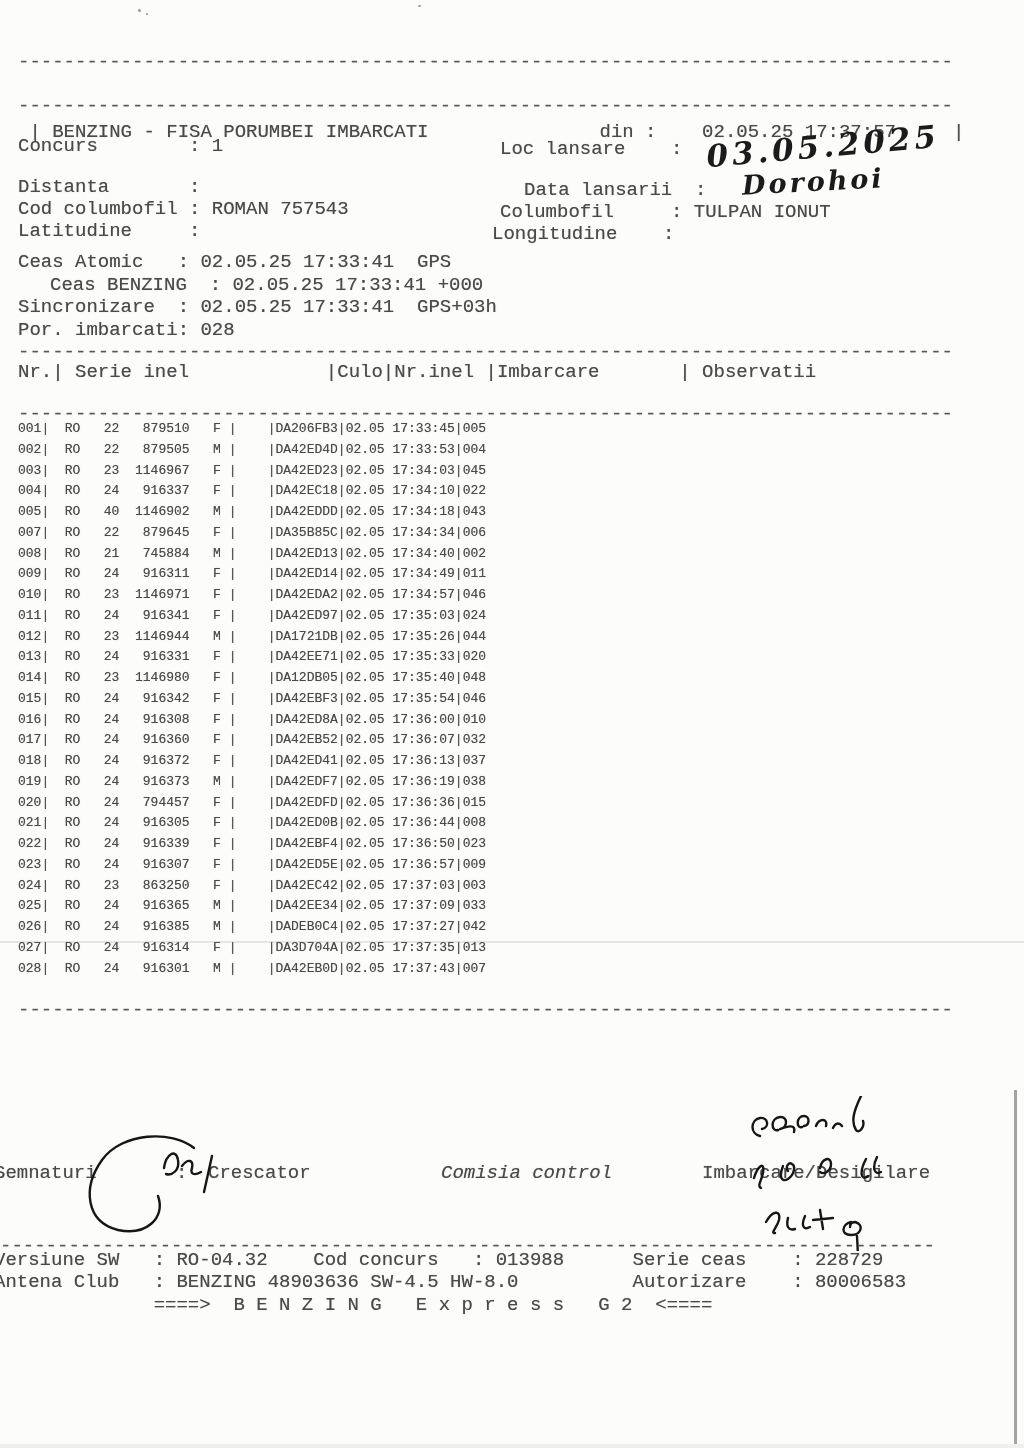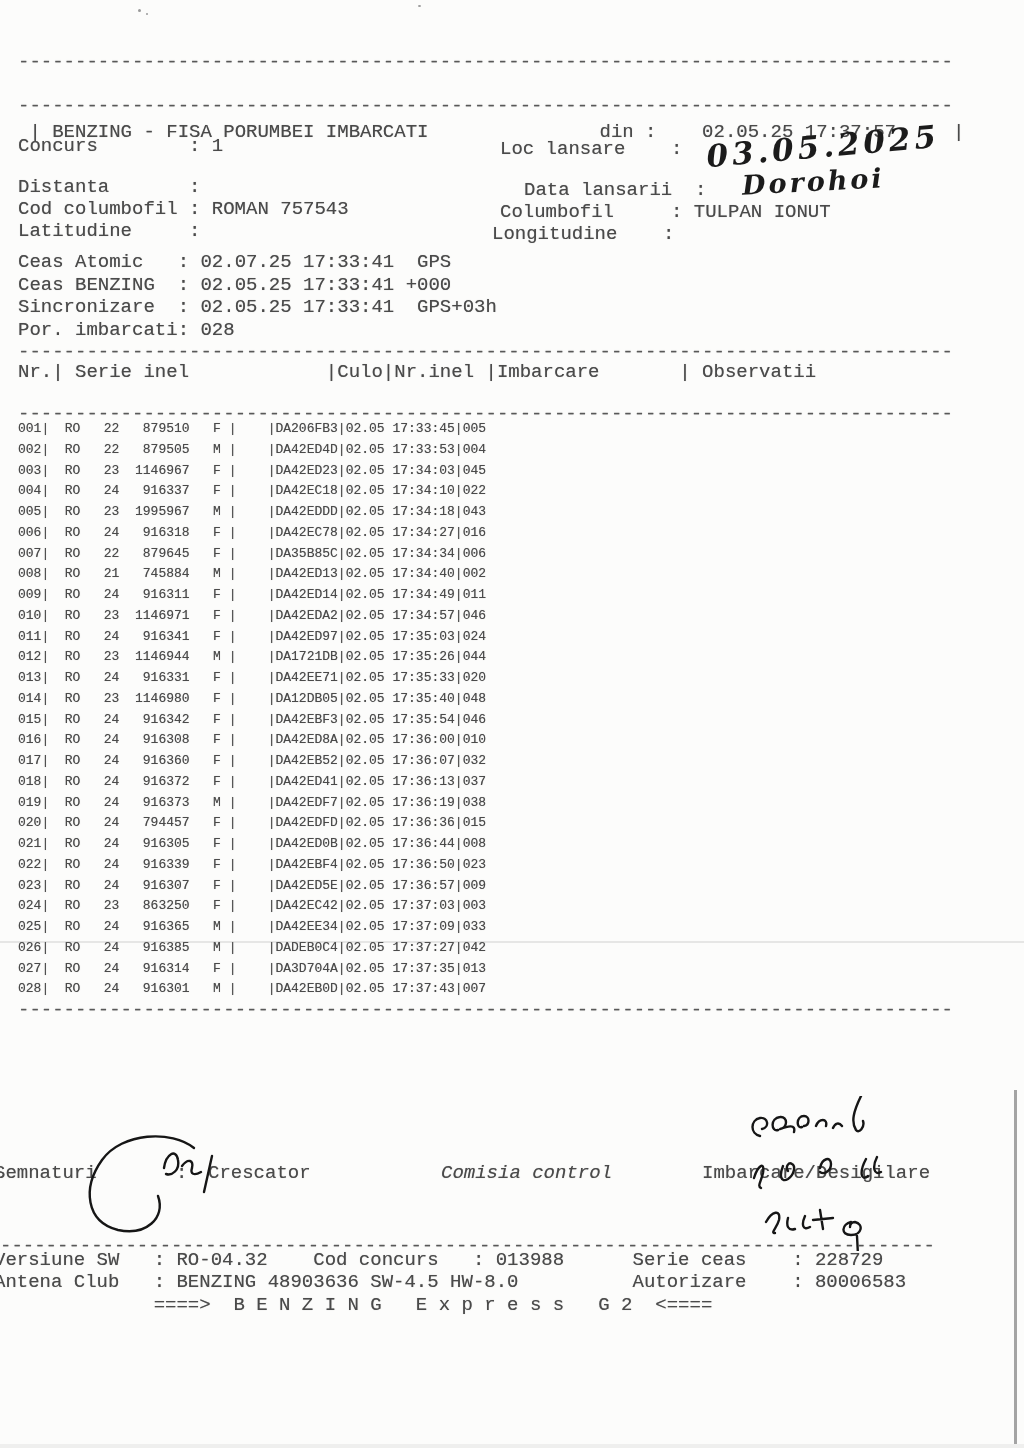--- a/index.html
+++ b/index.html
@@ -59,35 +59,34 @@
   <div class="mono info-row" style="top:221px;"><span class="lbl">Latitudine</span><span>:</span></div>
 
   <div class="mono info-row" style="top:139px;left:500px;"><span class="lbl">Loc lansare</span><span>:</span></div>
   <div class="mono info-row" style="top:180px;left:500px;margin-left:24px;"><span class="lbl">Data lansarii</span><span>:</span></div>
   <div class="mono info-row" style="top:202px;left:500px;"><span class="lbl">Columbofil</span><span>: TULPAN IONUT</span></div>
   <div class="mono info-row" style="top:224px;left:484px;margin-left:8px;"><span class="lbl">Longitudine</span><span>:</span></div>
 
   <div class="handwrite hw-date">03.05.2025</div>
   <div class="handwrite hw-place">Dorohoi</div>
 
-  <div class="mono" style="top:252px;"><span class="lbl">Ceas Atomic</span><span>: 02.07.25 17:33:41  GPS</span></div>
-  <div class="mono" style="top:275px;"><span class="lbl">Ceas BENZING</span><span>: 02.05.25 17:33:41 +000</span></div>
+  <div class="mono" style="top:252px;"><span class="lbl">Ceas Atomic</span><span>: 02.05.25 17:33:41  GPS</span></div>
+  <div class="mono" style="top:275px;margin-left:32px;"><span class="lbl">Ceas BENZING</span><span>: 02.05.25 17:33:41 +000</span></div>
   <div class="mono" style="top:297px;"><span class="lbl">Sincronizare</span><span>: 02.05.25 17:33:41  GPS+03h</span></div>
   <div class="mono" style="top:320px;"><span class="lbl">Por. imbarcati</span><span>: 028</span></div>
 
   <div class="mono dashline" style="top:342px;" id="dash-table-1">----------------------------------------------------------------------------------</div>
   <div class="mono" style="top:362px;" id="table-header-1">Nr.| Serie inel            |Culo|Nr.inel |Imbarcare       | Observatii</div>
   <div class="mono dashline" style="top:404px;" id="dash-table-2">----------------------------------------------------------------------------------</div>
   <div id="table-rows">
       <div class="trow">001|  RO   22   879510   F |    |DA206FB3|02.05 17:33:45|005</div>
       <div class="trow">002|  RO   22   879505   M |    |DA42ED4D|02.05 17:33:53|004</div>
       <div class="trow">003|  RO   23  1146967   F |    |DA42ED23|02.05 17:34:03|045</div>
       <div class="trow">004|  RO   24   916337   F |    |DA42EC18|02.05 17:34:10|022</div>
-      <div class="trow">005|  RO   23  1995967   M |    |DA42EDDD|02.05 17:34:18|043</div>
-      <div class="trow">006|  RO   24   916318   F |    |DA42EC78|02.05 17:34:27|016</div>
+      <div class="trow">005|  RO   40  1146902   M |    |DA42EDDD|02.05 17:34:18|043</div>
       <div class="trow">007|  RO   22   879645   F |    |DA35B85C|02.05 17:34:34|006</div>
       <div class="trow">008|  RO   21   745884   M |    |DA42ED13|02.05 17:34:40|002</div>
       <div class="trow">009|  RO   24   916311   F |    |DA42ED14|02.05 17:34:49|011</div>
       <div class="trow">010|  RO   23  1146971   F |    |DA42EDA2|02.05 17:34:57|046</div>
       <div class="trow">011|  RO   24   916341   F |    |DA42ED97|02.05 17:35:03|024</div>
       <div class="trow">012|  RO   23  1146944   M |    |DA1721DB|02.05 17:35:26|044</div>
       <div class="trow">013|  RO   24   916331   F |    |DA42EE71|02.05 17:35:33|020</div>
       <div class="trow">014|  RO   23  1146980   F |    |DA12DB05|02.05 17:35:40|048</div>
       <div class="trow">015|  RO   24   916342   F |    |DA42EBF3|02.05 17:35:54|046</div>
       <div class="trow">016|  RO   24   916308   F |    |DA42ED8A|02.05 17:36:00|010</div>

